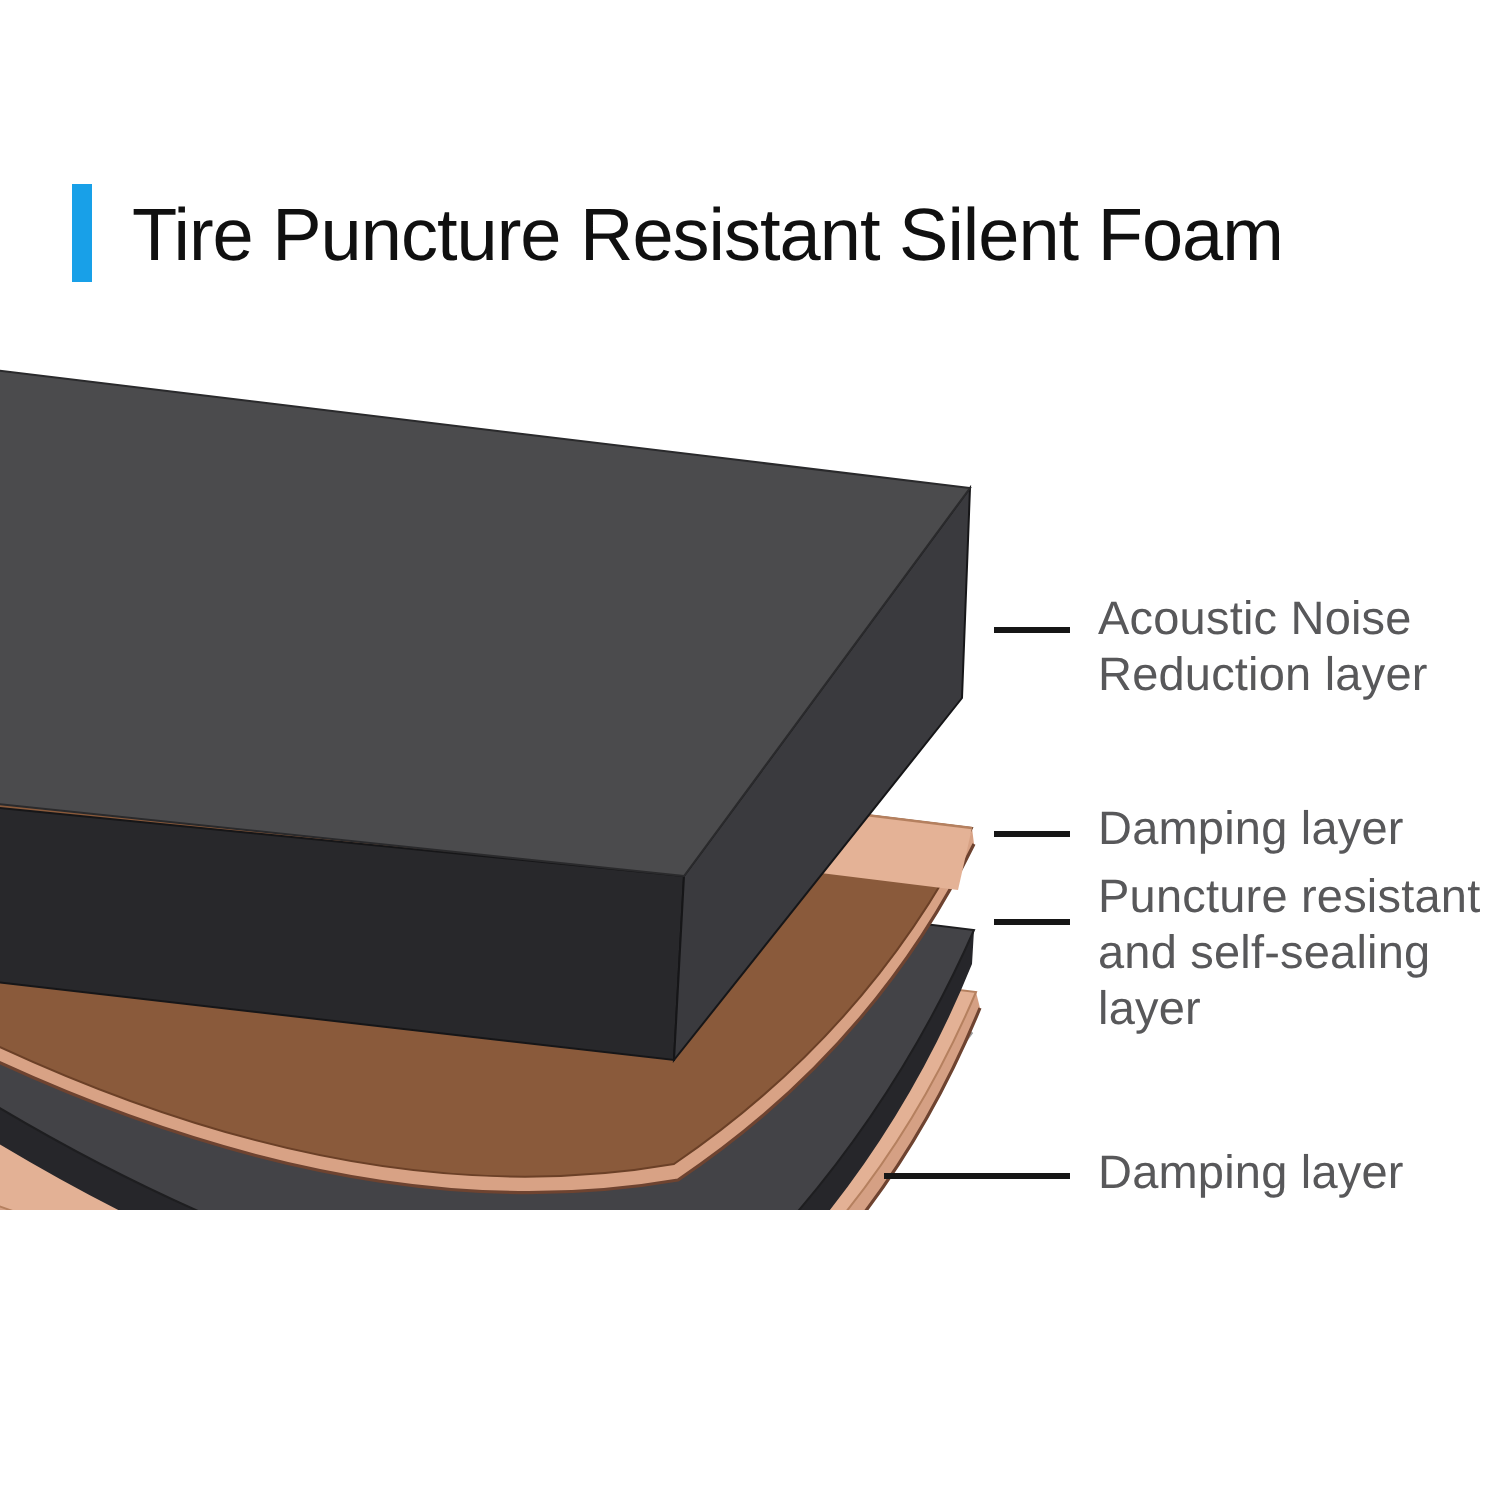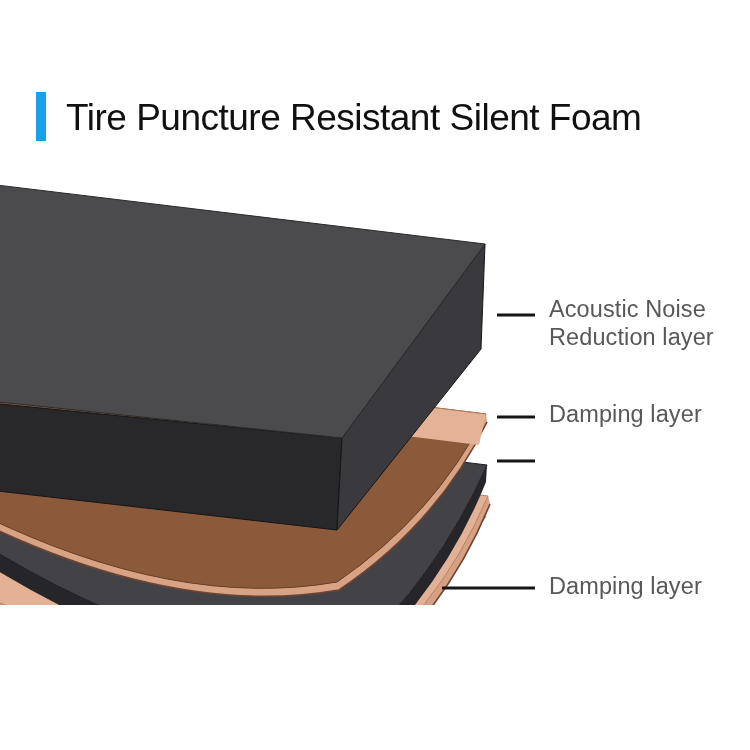--- a/index.html
+++ b/index.html
@@ -80,15 +80,17 @@
       <line class="leader" x1="497" y1="399" x2="535" y2="399"></line>
       <line class="leader" x1="497" y1="443" x2="535" y2="443"></line>
       <line class="leader" x1="442" y1="570" x2="535" y2="570"></line>
       <line class="leader" x1="323" y1="696" x2="535" y2="696"></line>
     </g>
   </svg>
 
   <div class="callout callout-1">Acoustic Noise
 Reduction layer</div>
   <div class="callout callout-2">Damping layer</div>
+  <div class="callout callout-3">Puncture resistant
+and self-sealing layer</div>
   <div class="callout callout-4">Damping layer</div>
 
 </div>
 
 </body></html>

